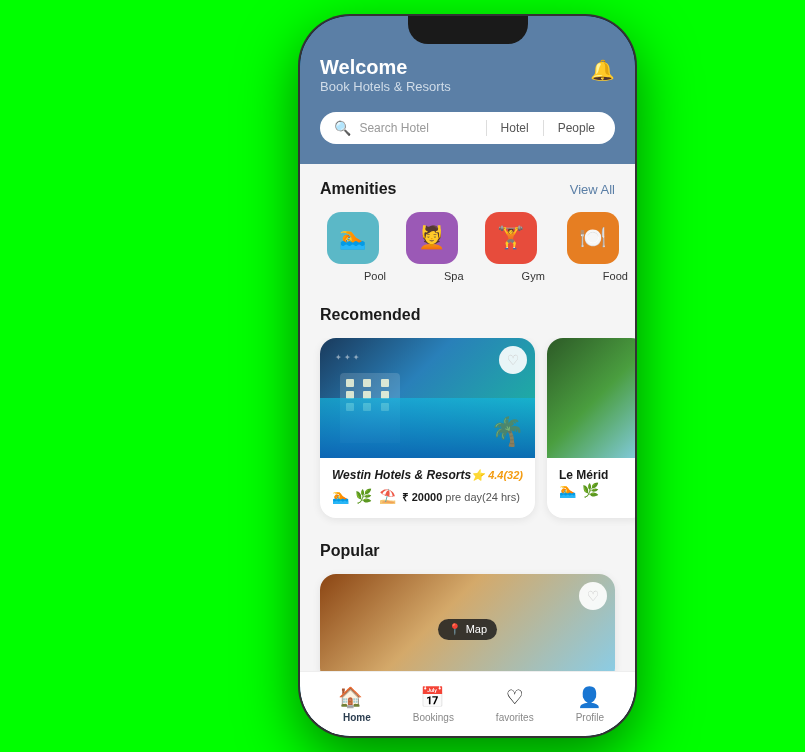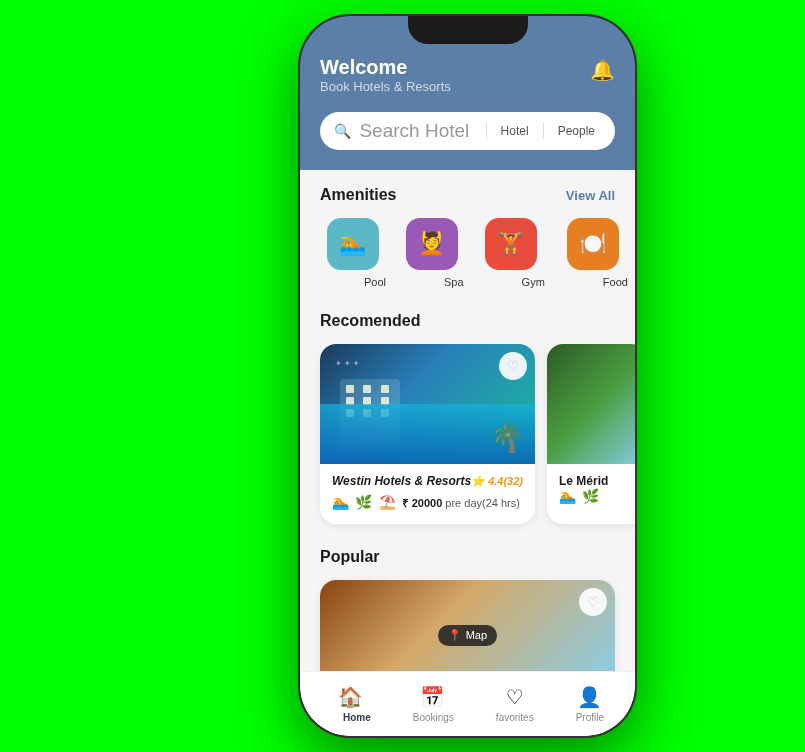--- a/index.html
+++ b/index.html
@@ -75,21 +75,21 @@
       display: flex;
       align-items: center;
       padding: 8px 14px;
       gap: 8px;
     }
     .search-icon-wrap {
       color: #888;
       font-size: 14px;
     }
     .search-input-text {
-      font-size: 19px;
+      font-size: 12px;
       color: #999;
       flex: 1;
     }
     .search-divider {
       width: 1px;
       height: 16px;
       background: #ddd;
     }
     .search-date, .search-people {
       font-size: 12px;
@@ -114,21 +114,21 @@
       gap: 20px;
     }
     .section-title {
       font-size: 16px;
       font-weight: 700;
       color: #1a1a1a;
     }
     .view-all {
       font-size: 13px;
       color: #5b7fa6;
-      font-weight: 700;
+      font-weight: 400;
     }
     
     .amenities-row {
       display: flex;
       gap: 14px;
       justify-content: flex-start;
     }
     .amenity-item {
       display: flex;
       flex-direction: column;

